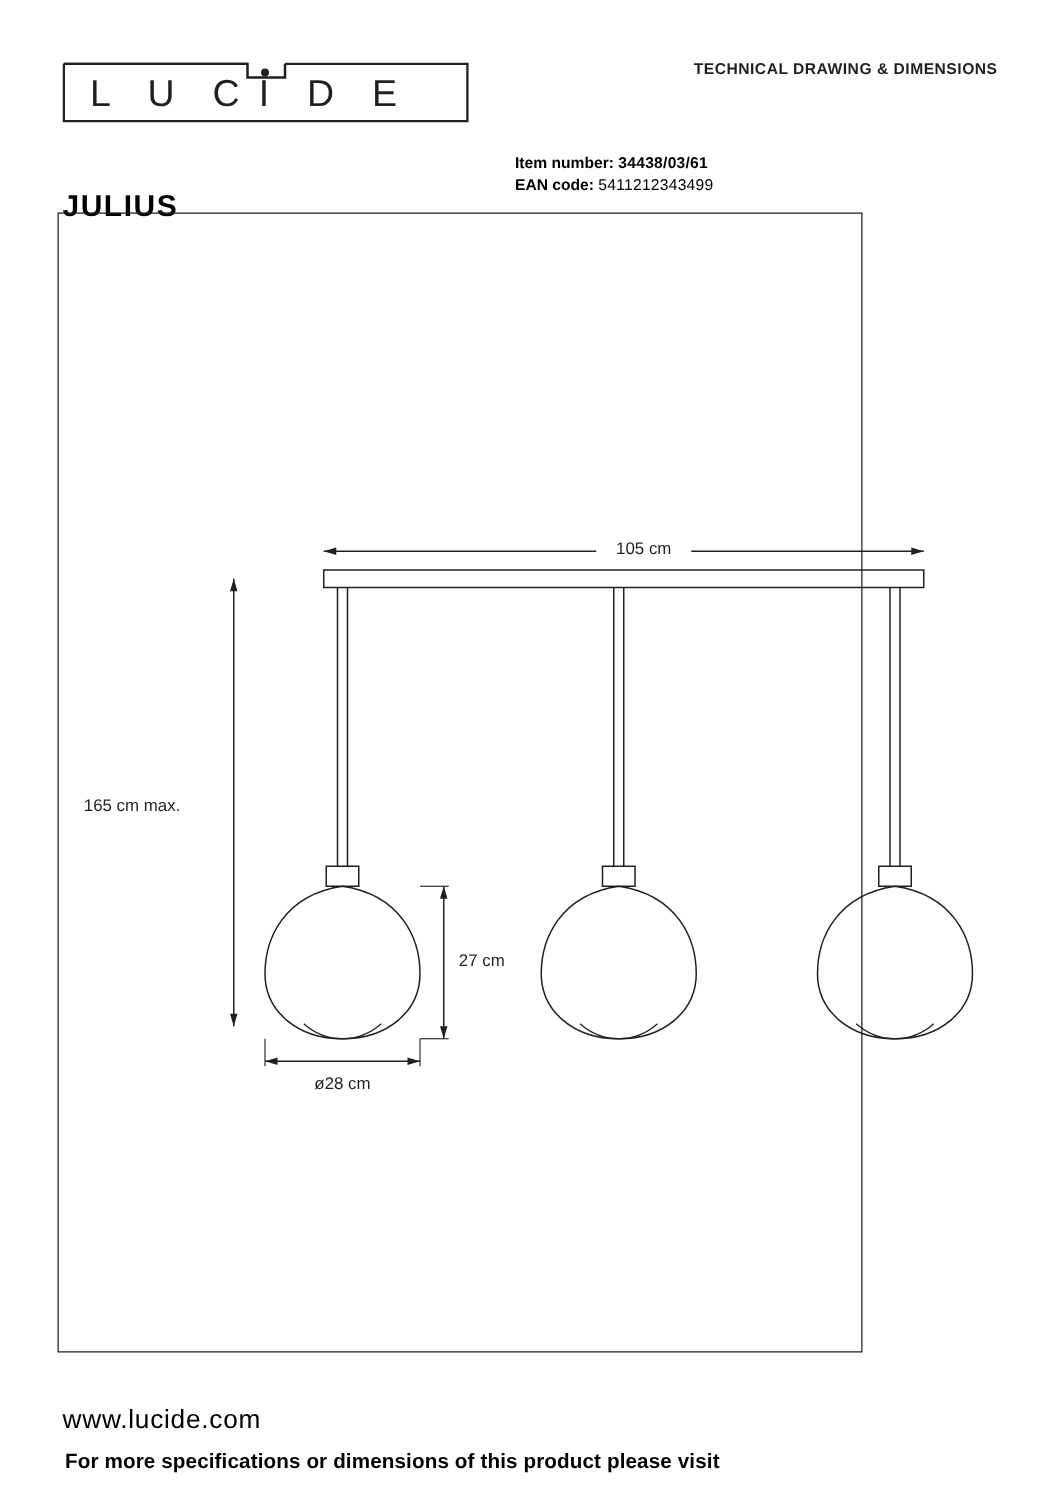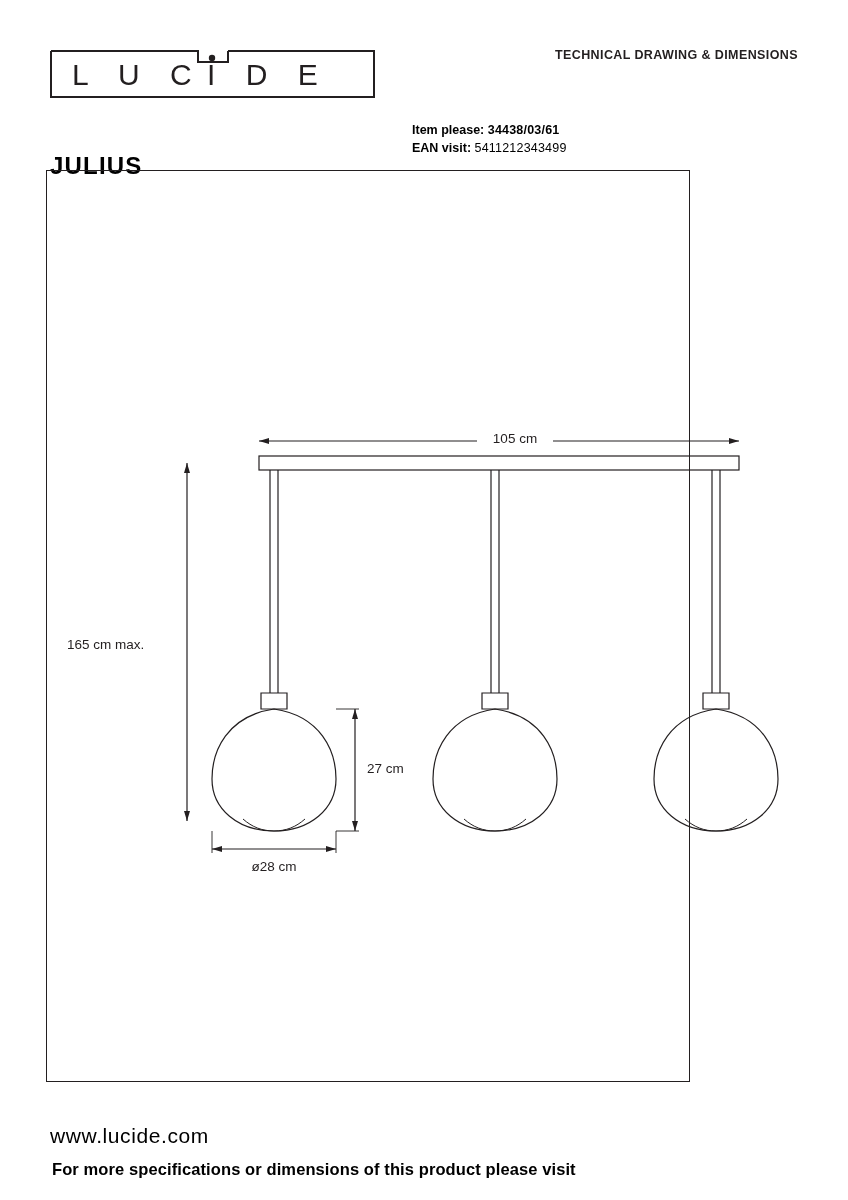--- a/index.html
+++ b/index.html
@@ -115,25 +115,25 @@
     <text x="157" y="35" font-family="'Liberation Sans', sans-serif" font-size="30" letter-spacing="11" fill="#231f20">I D E</text>
 
     <circle cx="162" cy="8" r="3.2" fill="#231f20"></circle>
   </svg>
 </div>
 
 <div class="product-title">JULIUS</div>
 
 <div class="meta">
   <div>
-    <span class="label">Item please:</span>
+    <span class="label">Item number:</span>
     <span class="value">34438/03/61</span>
   </div>
   <div>
-    <span class="label">EAN visit:</span>
+    <span class="label">EAN code:</span>
     <span class="ean-value">5411212343499</span>
   </div>
 </div>
 
 <div class="frame">
   <svg class="drawing" width="754" height="910" viewBox="0 0 754 910" xmlns="http://www.w3.org/2000/svg">
     <g fill="none" stroke="#231f20" stroke-width="1.2">
 
       <line x1="212" y1="270" x2="692" y2="270"></line>
       <path d="M212,270 L222,267 L222,273 Z" fill="#231f20" stroke="none"></path>

